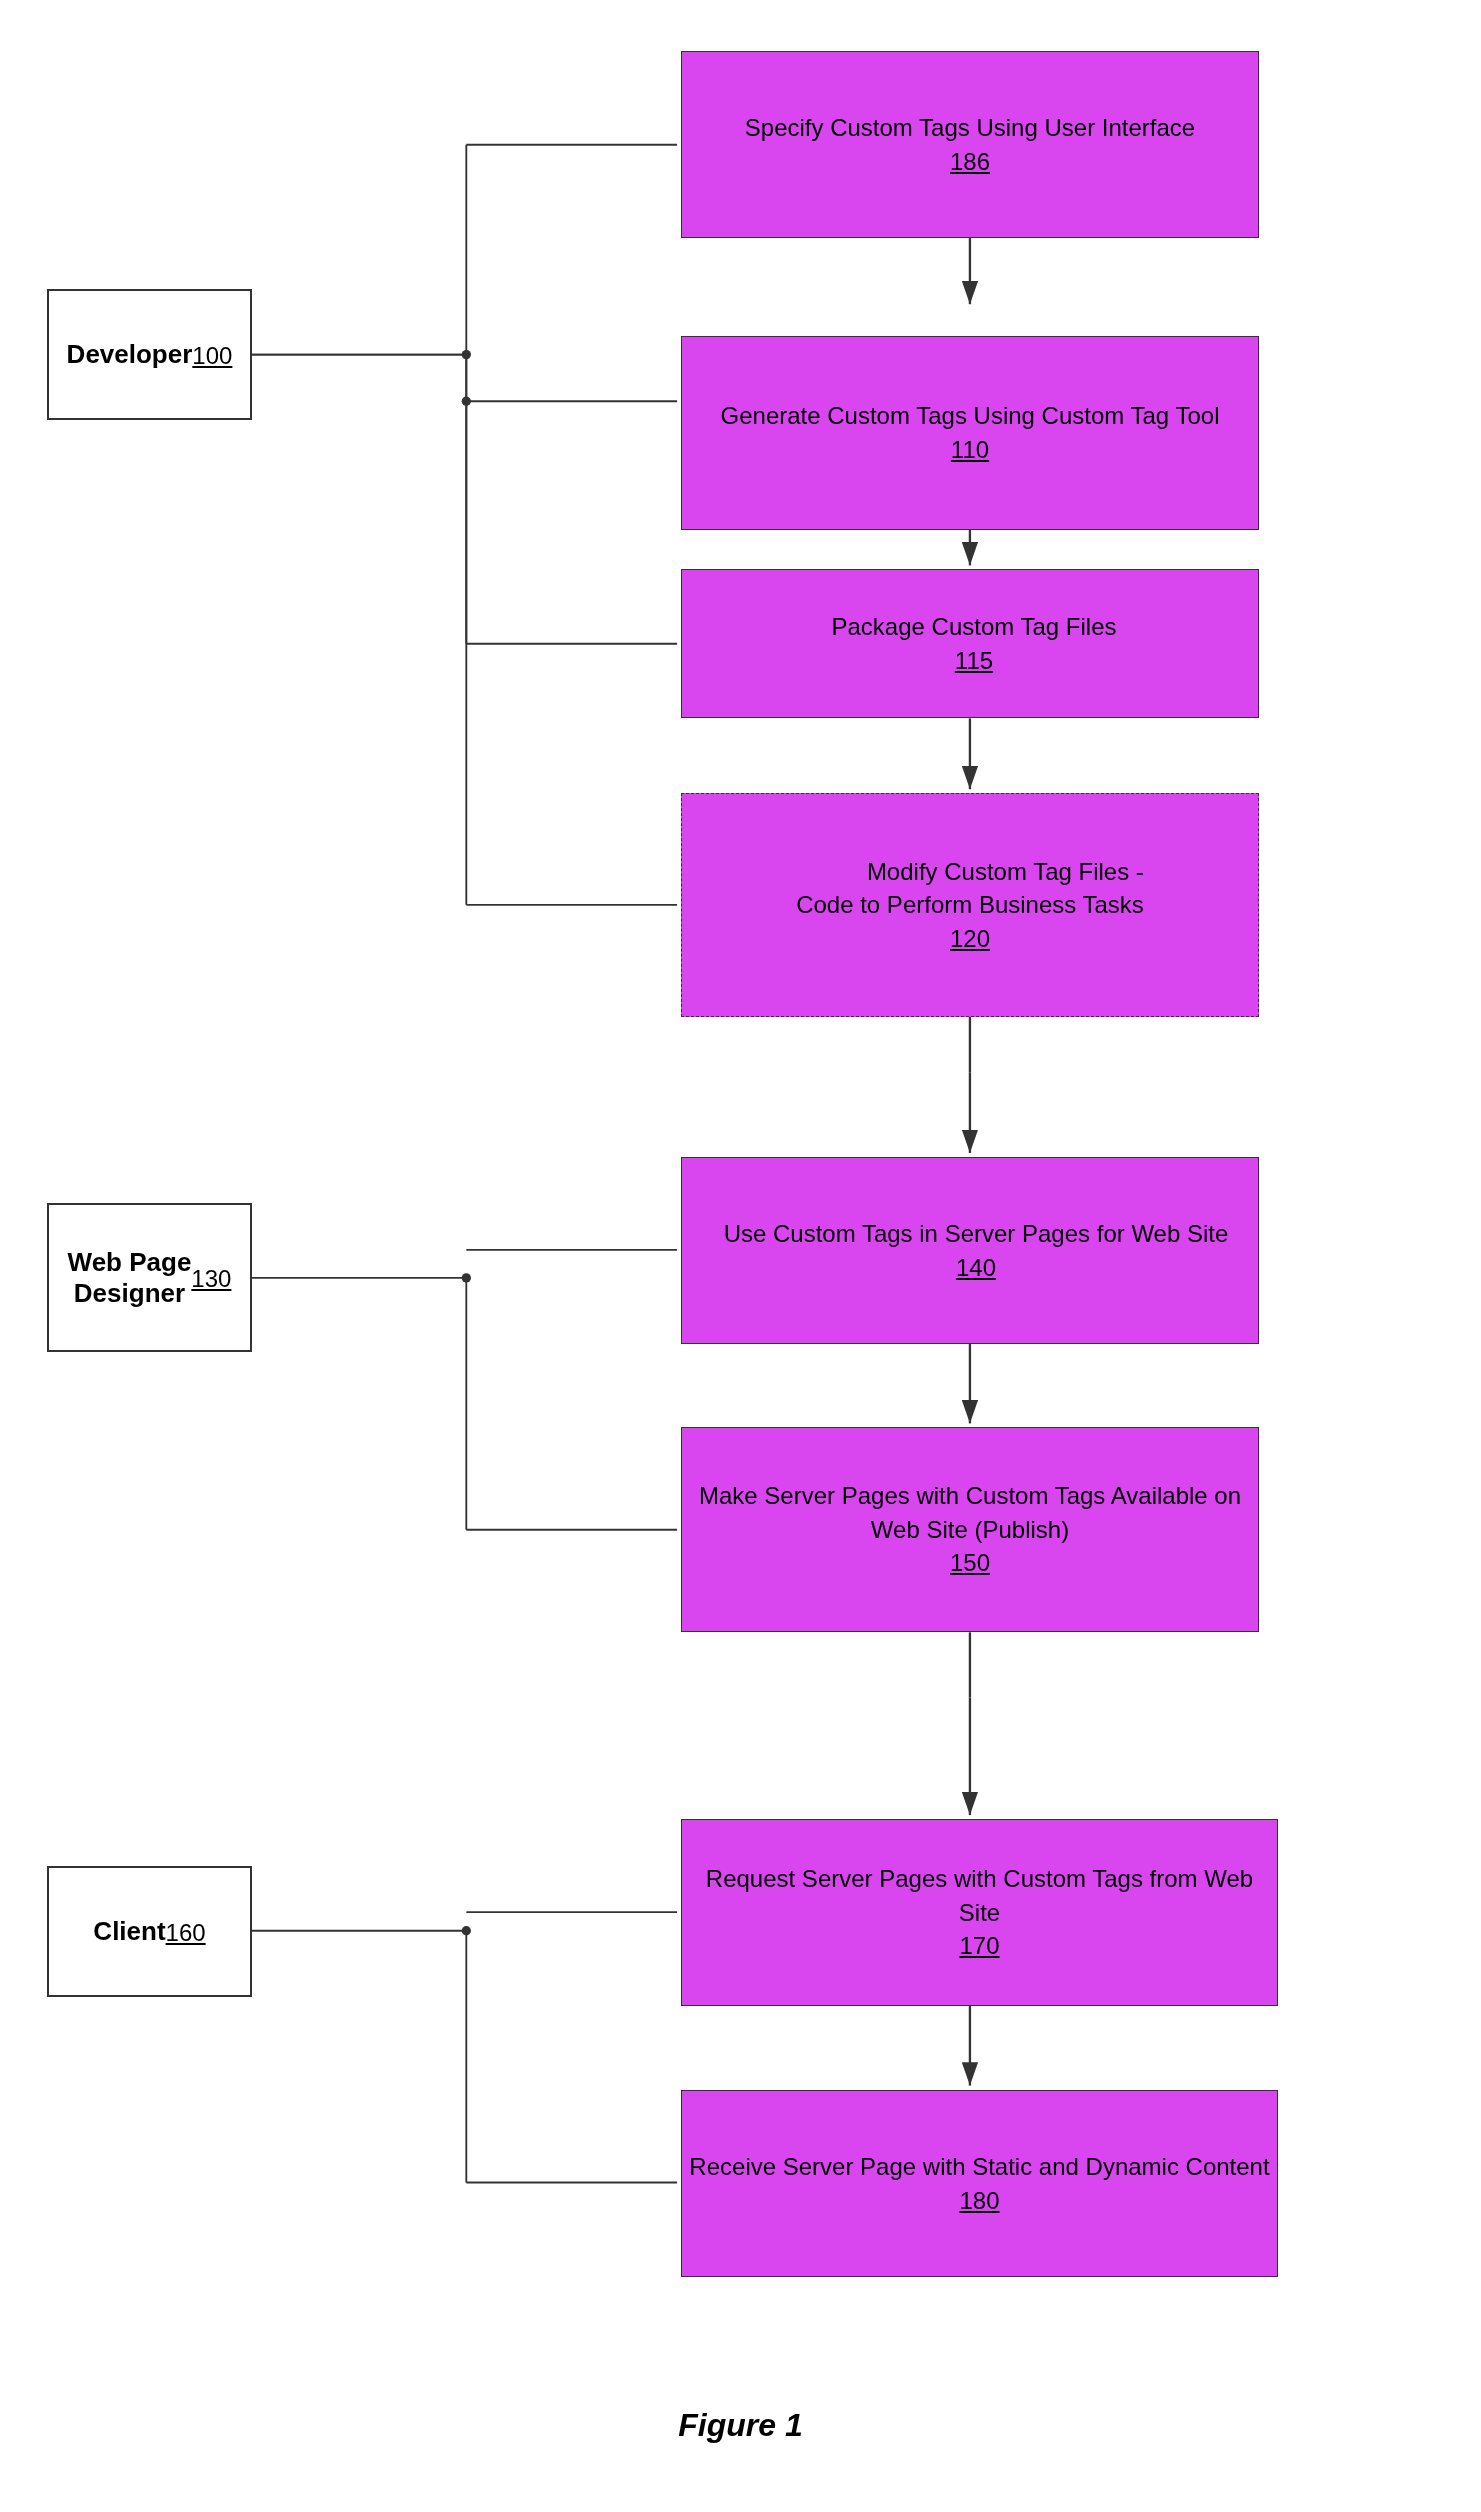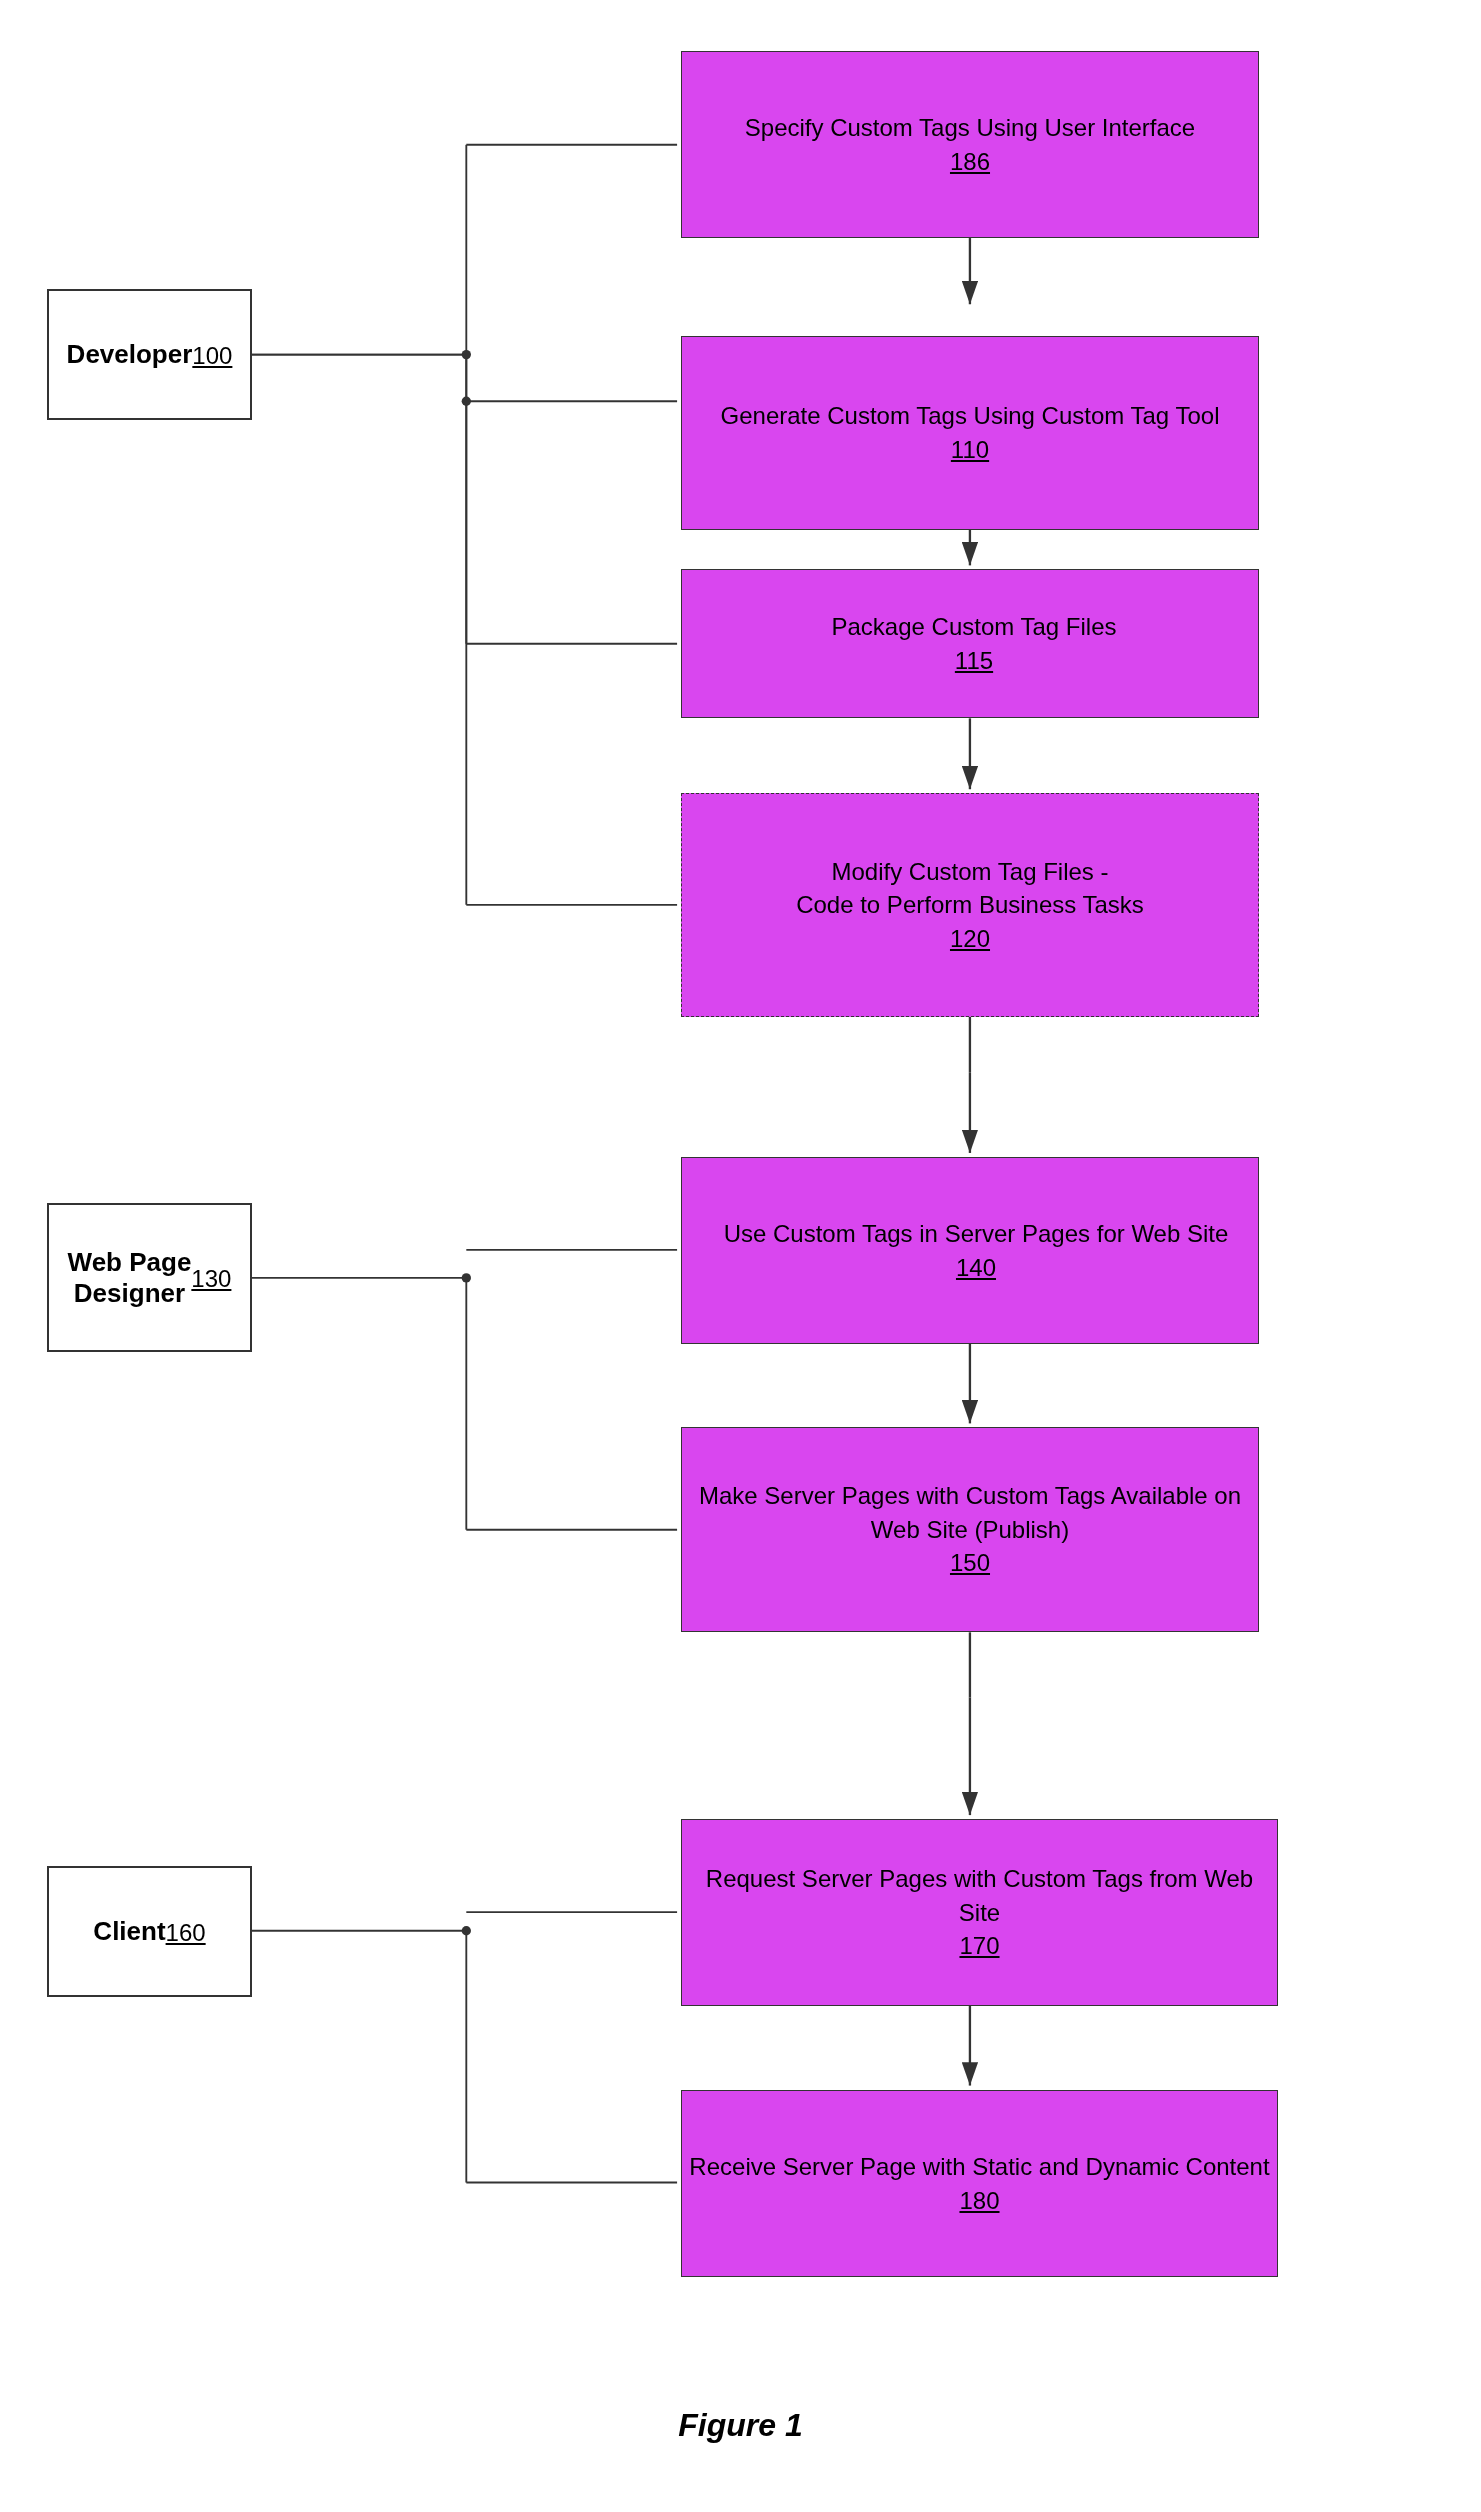--- a/index.html
+++ b/index.html
@@ -28,20 +28,21 @@
       display: flex;
       flex-direction: column;
       align-items: center;
       justify-content: center;
       font-size: 24px;
       line-height: 1.4;
     }
 
     .flow-box.dashed {
       border-style: dashed;
+      text-align: right;
     }
 
     .flow-box .ref-num {
       text-decoration: underline;
       font-size: 24px;
     }
 
     .actor-box {
       position: absolute;
       border: 2.8px solid #333;

